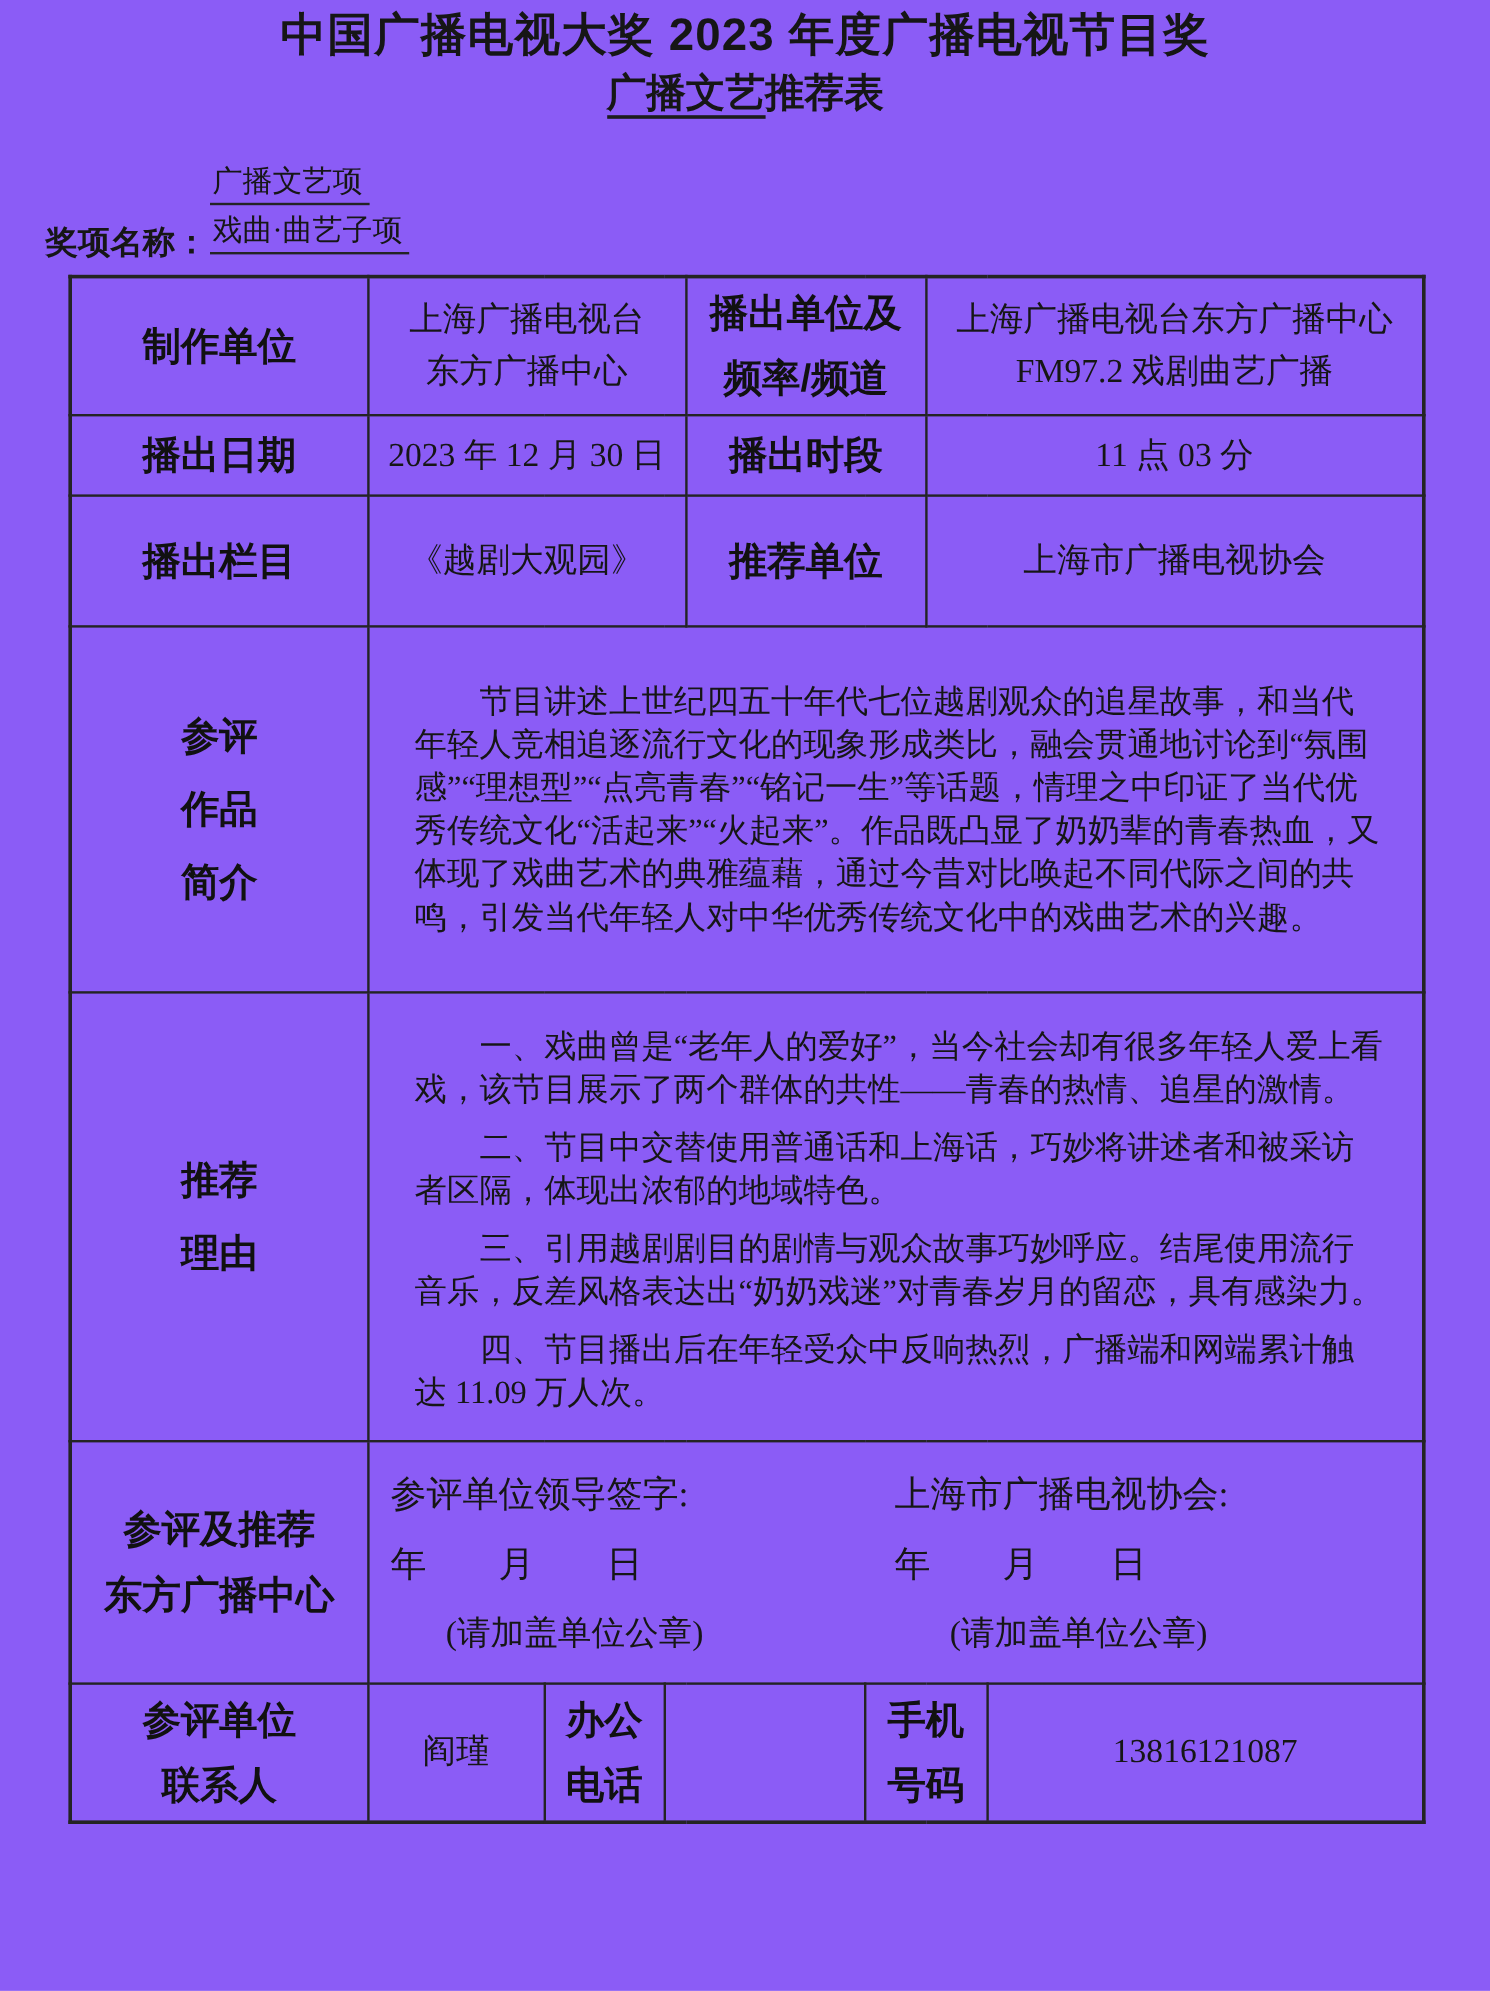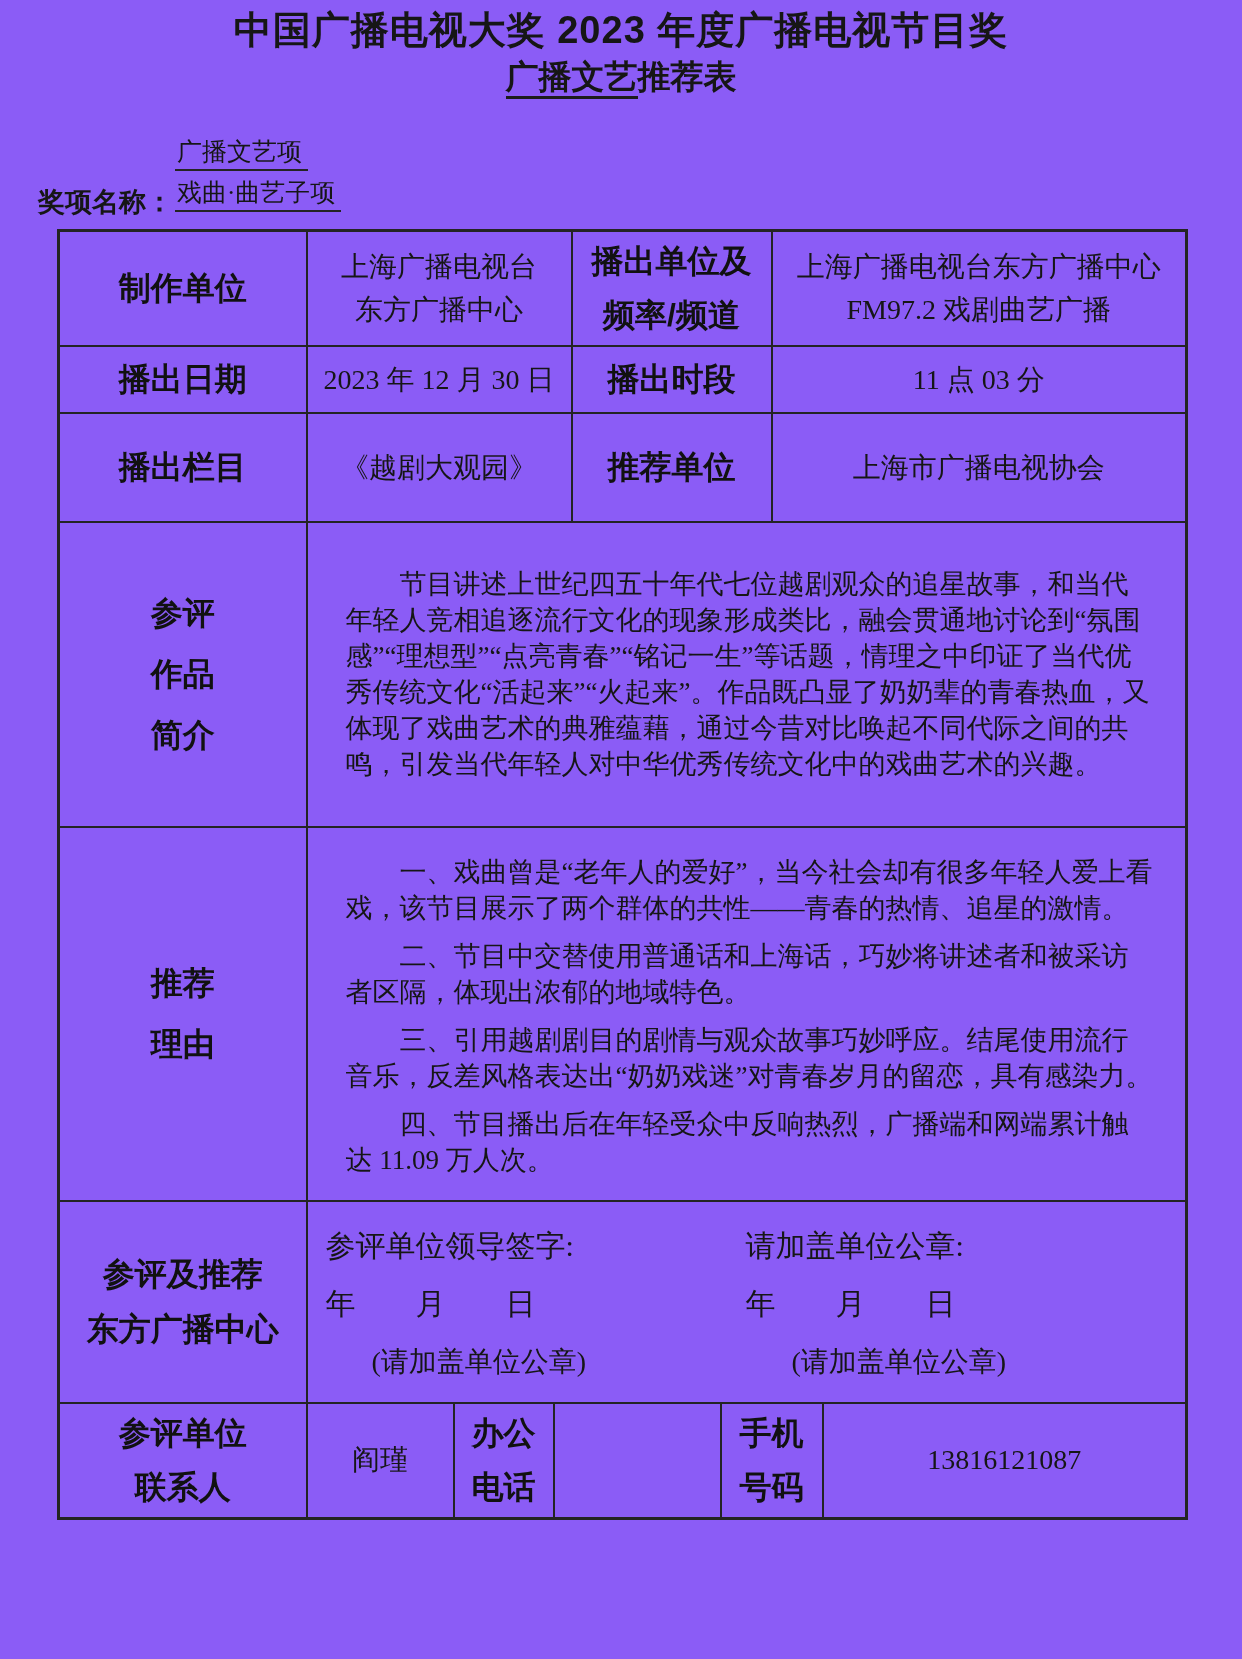--- a/index.html
+++ b/index.html
@@ -180,21 +180,21 @@
       <th class="pre gap2">参评及推荐
 东方广播中心</th>
       <td colspan="7" class="sign-cell">
         <div class="sign-flex">
           <div class="sign-block">
             <div class="line">参评单位领导签字:</div>
             <div class="line">年　　月　　日</div>
             <div class="line seal">(请加盖单位公章)</div>
           </div>
           <div class="sign-block right">
-            <div class="line">请加盖单位公章:</div>
+            <div class="line">上海市广播电视协会:</div>
             <div class="line">年　　月　　日</div>
             <div class="line seal">(请加盖单位公章)</div>
           </div>
         </div>
       </td>
     </tr>
 
     <tr class="r9">
       <th class="pre gap2">参评单位
 联系人</th>

